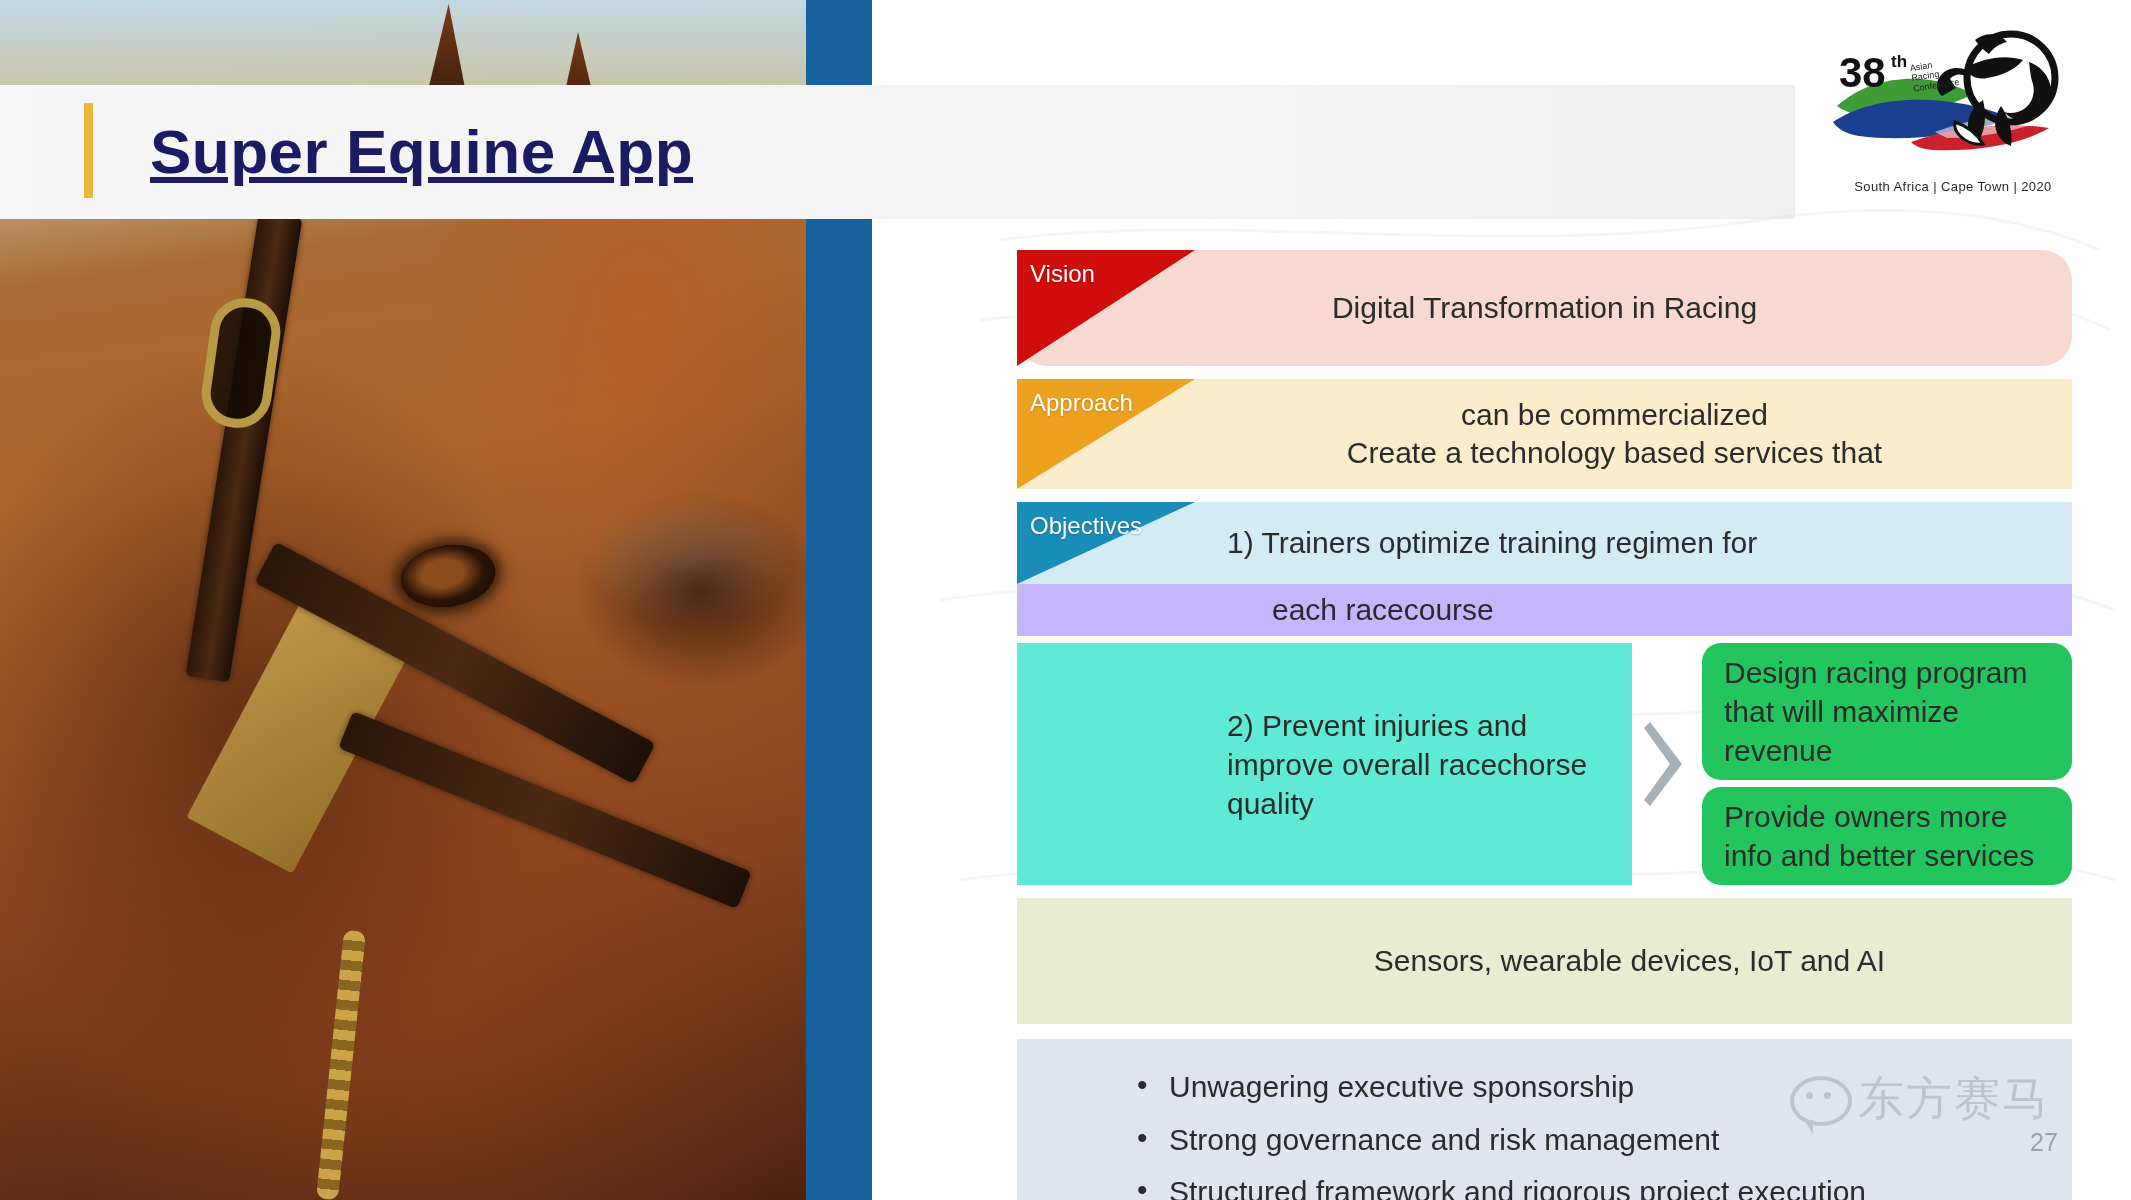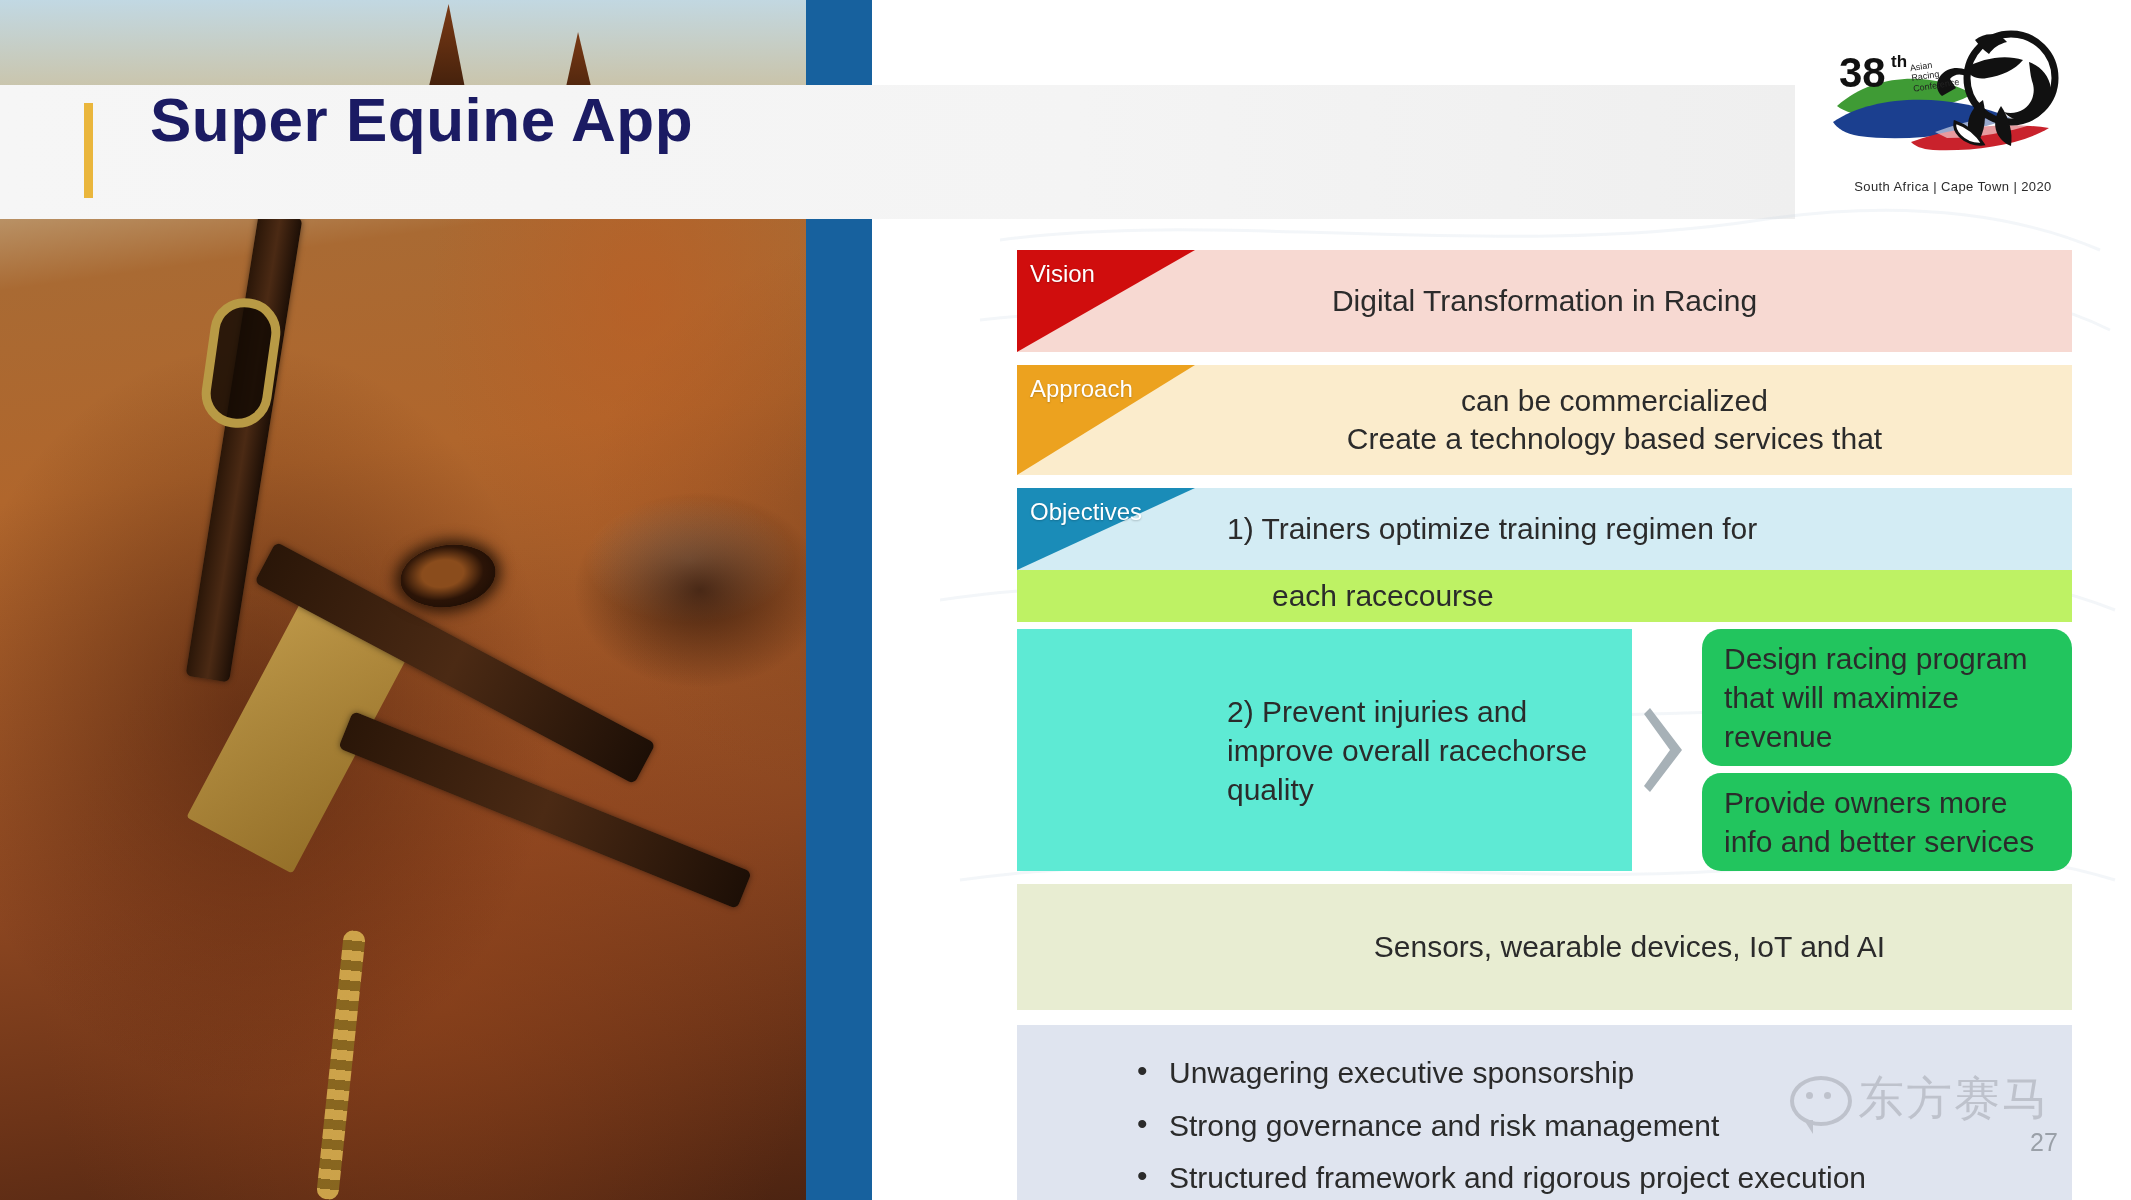--- a/index.html
+++ b/index.html
@@ -89,25 +89,26 @@
   
   .header-band {
     position: absolute; left: 0; top: 85px; width: 1795px; height: 134px;
     background: linear-gradient(90deg,#f6f6f6 0%, #f4f4f4 60%, #efefef 100%);
   }
   .title-accent {
     position: absolute; left: 84px; top: 103px; width: 9px; height: 95px;
     background: #eab63c;
   }
   .slide-title {
-    position: absolute; left: 150px; top: 84px;
+    position: absolute; left: 150px; top: 116px;
     font-size: 62px; font-weight: bold; letter-spacing: .5px;
     color: #1b1b63;
     font-family: "Liberation Sans", sans-serif;
     white-space: nowrap;
+    text-decoration: underline;
   }
 
   
   .logo {
     position: absolute; left: 1815px; top: 10px; width: 276px; height: 190px;
   }
   .logo svg { display:block; width: 276px; height: 160px; }
   .logo-caption {
     position: absolute; left: 0; bottom: 6px; width: 276px;
     text-align: center; font-size: 13px; color: #2b2b2b;
@@ -158,21 +159,21 @@
     clip-path: polygon(0 0, 100% 0, 0 100%);
   }
   .tri-label {
     position: absolute; left: 13px; top: 10px;
     font-size: 24px; color: #fff; z-index: 4;
     text-shadow: 0 1px 2px rgba(0,0,0,.22);
     white-space: nowrap;
   }
 
   
-  .row-vision .row-body { background: #f7d9d2; height: 102px; }
+  .row-vision .row-body { background: #f7d9d2; height: 116px; border-radius: 30px; }
   .row-vision .tri-shape { background: #d00d0d; }
 
   
   .row-approach .row-body { background: #fbeccc; height: 110px; padding-left: 160px; padding-right: 20px; }
   .row-approach .tri-shape { background: #eca21f; }
 
   
   .row-obj { margin-bottom: 13px; }
   .obj-top {
     position: relative;
@@ -344,21 +345,21 @@
     <div class="row row-obj">
       <div class="obj-top">
         <div class="tri">
           <div class="tri-shape"></div>
           <span class="tri-label">Objectives</span>
         </div>
         <div class="obj-top-text">
           <div>1) Trainers optimize training regimen for</div>
         </div>
       </div>
-      <div class="obj-top" style="height:52px;background:#bef264;margin-top:0;">
+      <div class="obj-top" style="height:52px;background:#c4b5fd;margin-top:0;">
         <div class="obj-top-text" style="margin-left:255px;">
           <div>each racecourse</div>
         </div>
       </div>
 
       <div class="obj-bottom">
         <div class="obj-box-a">2) Prevent injuries and improve overall racechorse quality</div>
         <div class="obj-chevron">
           <svg width="48" height="96" viewBox="0 0 48 96" xmlns="http://www.w3.org/2000/svg">
             <path d="M8 6 L40 48 L8 90 L2 84 L28 48 L2 12 Z" fill="#a7b1b7"></path>

